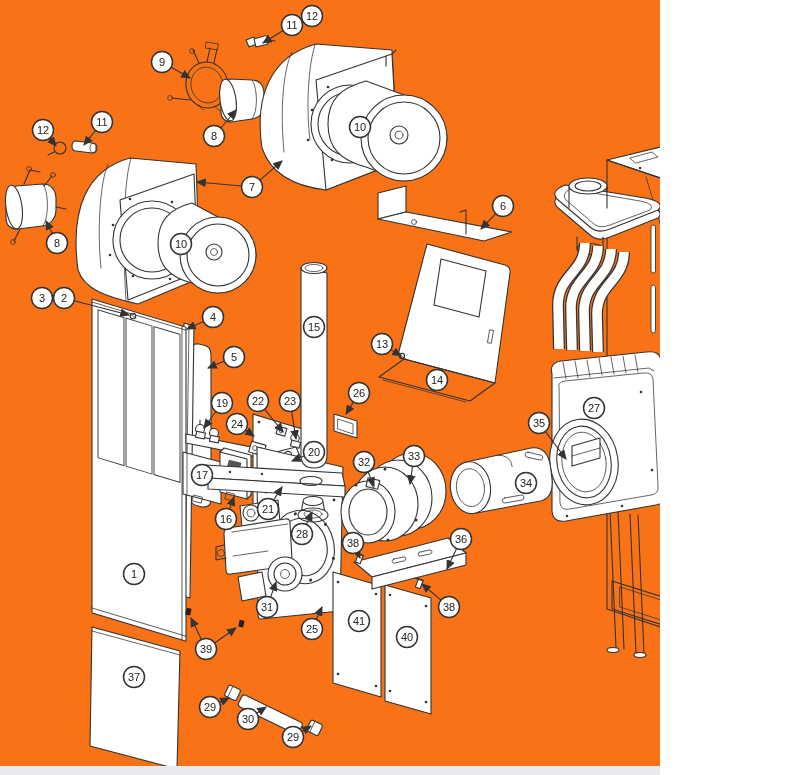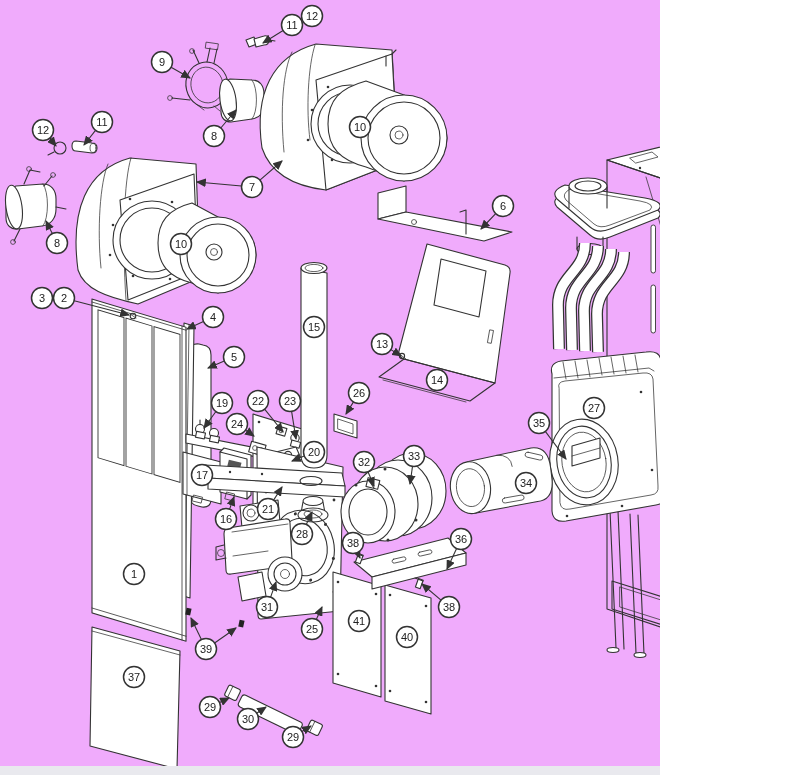--- a/index.html
+++ b/index.html
@@ -1,16 +1,16 @@
 <!DOCTYPE html>
 <html><head>
 <meta charset="utf-8">
 <style>
   html,body{margin:0;padding:0;background:#fff;}
-  #stage{position:relative;width:660px;height:775px;background:#f0abfc;overflow:hidden;
+  #stage{position:relative;width:660px;height:775px;background:#f97316;overflow:hidden;
          font-family:"Liberation Sans",sans-serif;}
   svg{display:block;}
   .p{stroke:#333;stroke-width:1.1;fill:#fff;stroke-linejoin:round;stroke-linecap:round;}
   .o{stroke:#333;stroke-width:1.1;fill:none;stroke-linejoin:round;stroke-linecap:round;}
   .thin{stroke-width:0.75;}
   .dot{fill:#333;stroke:none;}
   .slot{stroke:#333;stroke-width:0.9;fill:#fff;}
   .balloon{fill:#fff;stroke:#333;stroke-width:1.5;}
   .balloon-num{font:400 11px "Liberation Sans",sans-serif;fill:#222;text-anchor:middle;}
   .leader{stroke:#333;stroke-width:1.1;fill:none;}

